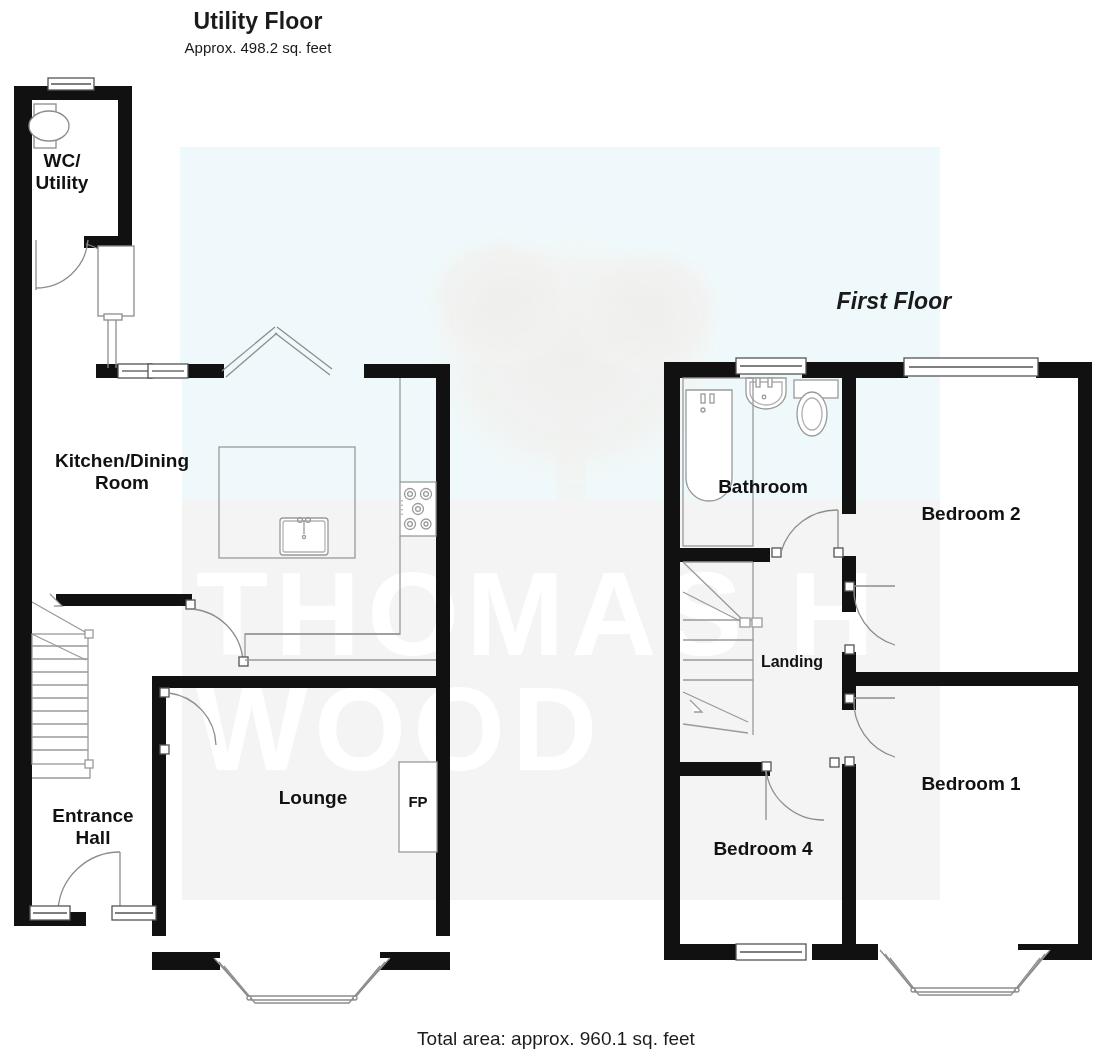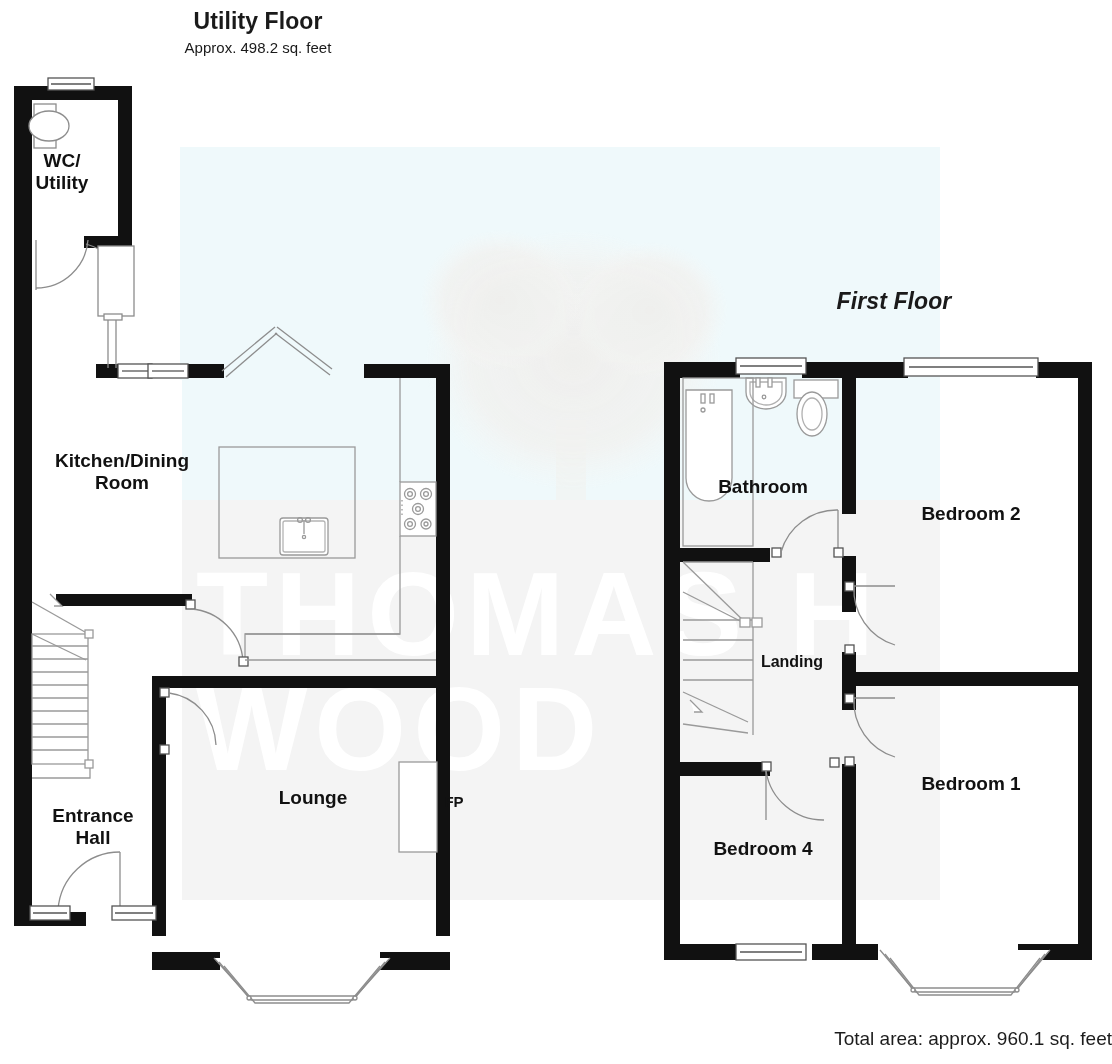--- a/index.html
+++ b/index.html
@@ -35,36 +35,36 @@
     font-size: 15px;
     font-weight: normal;
     margin-top: 4px;
     white-space: nowrap;
   }
   #gf-hdr { left: 78px; top: 8px; width: 360px; }
   #ff-hdr { left: 714px; top: 288px; width: 360px; font-style: italic; }
   #total {
     position: absolute;
     left: 0; top: 1028px; width: 1112px;
-    text-align: right;
+    text-align: center;
     font-size: 19px;
     color: #1c1c1c;
   }
   .rlbl {
     position: absolute;
     font-size: 19px;
     font-weight: bold;
     color: #111111;
     text-align: center;
     line-height: 1.16;
     white-space: pre-line;
     pointer-events: none;
   }
   .rlbl.sm { font-size: 16px; font-weight: bold; }
-  .rlbl.fp { font-size: 15px; font-weight: bold; padding-left: 36px; }
+  .rlbl.fp { font-size: 15px; font-weight: bold; }
 </style>
 </head>
 <body>
 
 <svg id="plan" viewBox="0 0 1112 1064" xmlns="http://www.w3.org/2000/svg">
 
   <defs>
 
     <radialGradient id="treeFade" cx="50%" cy="50%" r="50%">
       <stop offset="0%" stop-color="#efeeec" stop-opacity="1"></stop>

